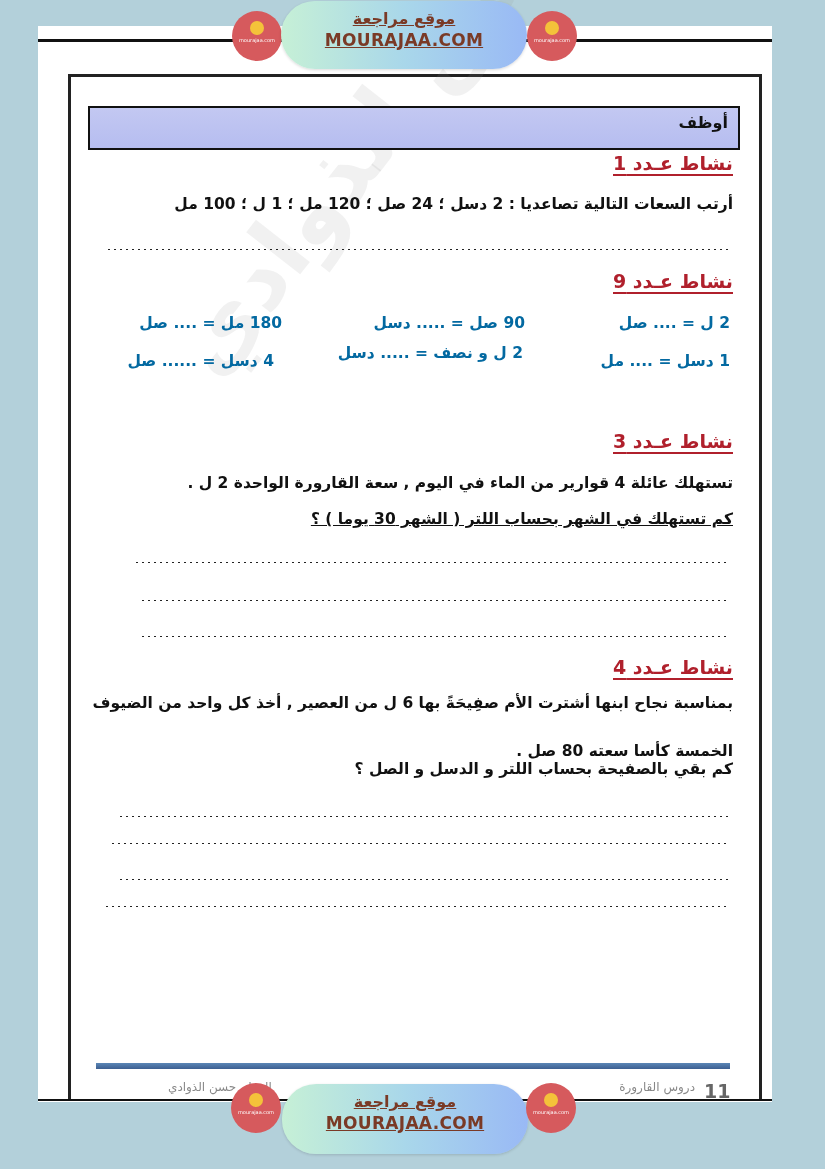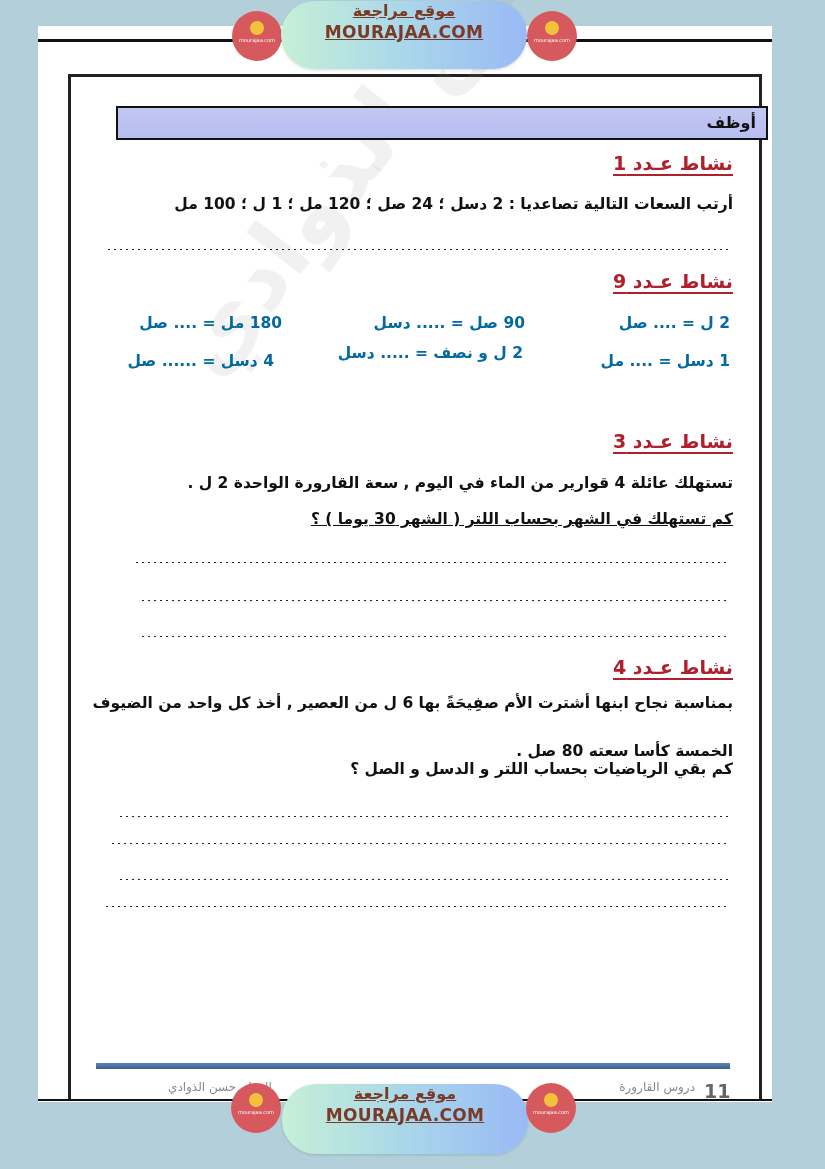--- a/index.html
+++ b/index.html
@@ -22,31 +22,30 @@
   .frame {
     position: absolute;
     left: 68px; top: 74px;
     width: 694px; height: 1026px;
     border: 3px solid #222;
     border-bottom: none;
   }
   .section-banner {
     position: absolute;
     left: 88px; top: 106px;
-    width: 652px; height: 34px;
+    width: 652px; height: 44px;
     border: 2px solid #111;
     background: linear-gradient(180deg, #c3c8f2 0%, #b6bdf0 100%);
     direction: rtl;
     text-align: right;
     padding-right: 10px;
     font-weight: bold;
     font-size: 16px;
     line-height: 30px;
     color: #111;
-    margin-left: 28px;
   }
   .heading {
     position: absolute;
     right: 92px;
     direction: rtl;
     font-weight: bold;
     font-size: 19px;
     color: #b0202c;
     text-decoration: underline;
     text-decoration-thickness: 2px;
@@ -123,20 +122,21 @@
     background: linear-gradient(90deg, #c6f0d6 0%, #a9d7ea 50%, #99b9f5 100%);
     text-align: center;
     box-shadow: 0 1px 3px rgba(0,0,0,0.15);
   }
   .badge-ar {
     display: block;
     font-weight: bold;
     font-size: 16px;
     color: #7a3a26;
     text-decoration: underline;
+    margin-top: 8px;
     direction: rtl;
   }
   .badge-en {
     display: block;
     font-weight: bold;
     font-size: 17px;
     color: #7a3a26;
     text-decoration: underline;
     letter-spacing: 0.3px;
     margin-top: 2px;
@@ -189,21 +189,21 @@
 <div class="heading" style="top:430px;">نشاط عـدد 3</div>
 <div class="para" style="top:474px;">تستهلك عائلة 4 قوارير من الماء في اليوم , سعة القارورة الواحدة 2 ل .</div>
 <div class="para" style="top:510px;text-decoration:underline;">كم تستهلك  في الشهر بحساب اللتر ( الشهر 30 يوما ) ؟</div>
 <div class="dots" style="left:134px; top:561px; width:596px;"></div>
 <div class="dots" style="left:140px; top:599px; width:590px;"></div>
 <div class="dots" style="left:140px; top:635px; width:590px;"></div>
 
 <div class="heading" style="top:656px;">نشاط عـدد 4</div>
 <div class="para" style="top:694px;">بمناسبة نجاح ابنها أشترت الأم صفِيحَةً بها 6 ل من العصير , أخذ كل واحد من الضيوف</div>
 <div class="para" style="top:742px;">الخمسة كأسا سعته 80 صل .</div>
-<div class="para" style="top:760px;">كم بقي الرياضيات بحساب اللتر و الدسل و الصل ؟</div>
+<div class="para" style="top:760px;">كم بقي بالصفيحة بحساب اللتر و الدسل و الصل ؟</div>
 <div class="dots" style="left:118px; top:815px; width:612px;"></div>
 <div class="dots" style="left:110px; top:842px; width:620px;"></div>
 <div class="dots" style="left:118px; top:878px; width:612px;"></div>
 <div class="dots" style="left:104px; top:905px; width:626px;"></div>
 
 <div class="footer-bar"></div>
 <div class="page-num">11</div>
 <div class="footer-text" style="right:130px;">دروس القارورة</div>
 <div class="footer-text" style="left:168px;">المعلم حسن الذوادي</div>
 <div class="bottom-rule"></div>

